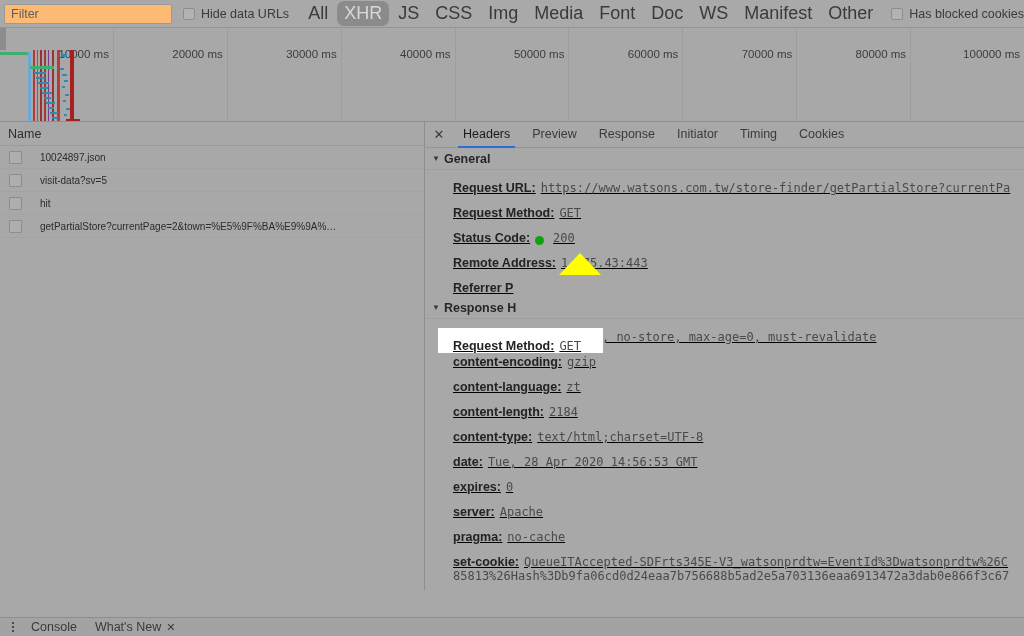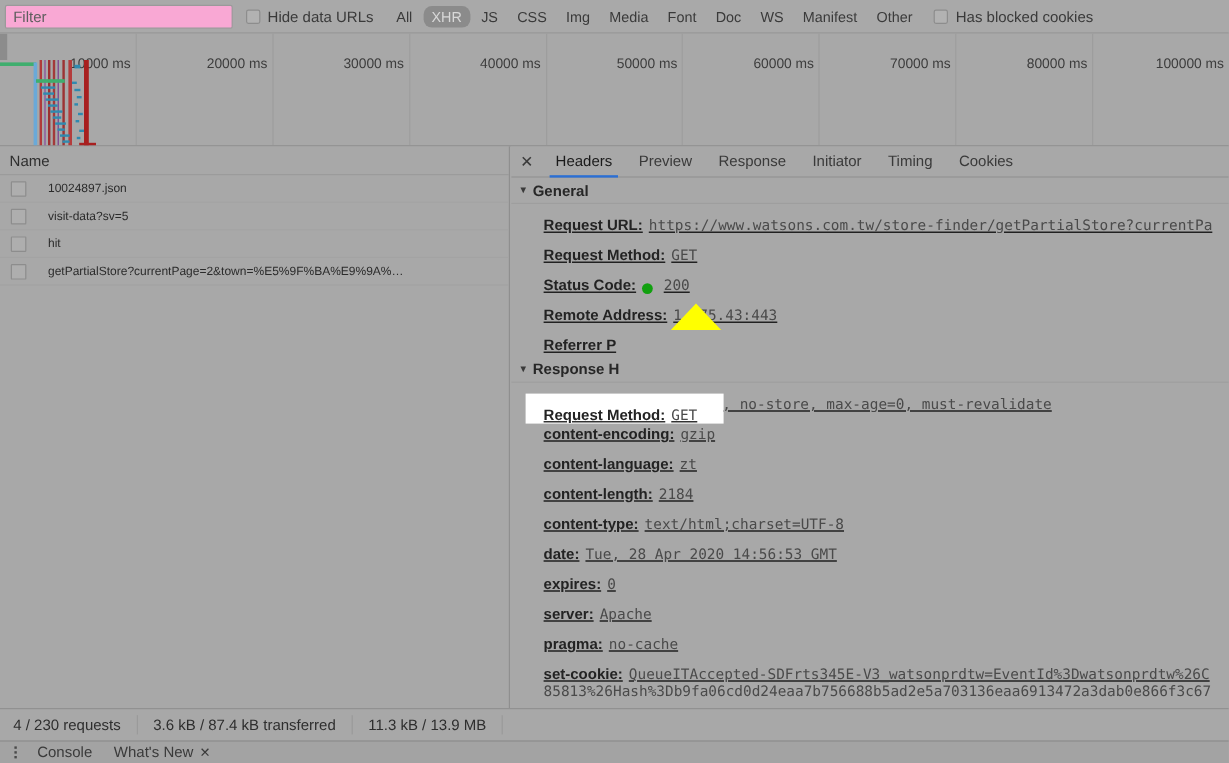--- a/index.html
+++ b/index.html
@@ -14,35 +14,35 @@
 
   
   .filter-bar {
     position: absolute; left: 0; top: 0; width: 1024px; height: 28px;
     background: #a9a9a9;
     display: flex; align-items: center;
     border-bottom: 1px solid #949494;
   }
   .filter-input {
     width: 190px; height: 20px; margin-left: 4px;
-    background: #f9a8d4; border: 1px solid #9a9a9a; border-radius: 2px;
+    background: #fdba74; border: 1px solid #9a9a9a; border-radius: 2px;
     color: #5e5e5e; font-size: 12.5px;
     padding: 0 6px; line-height: 18px;
     display: flex; align-items: center;
   }
   .checkbox {
     width: 12px; height: 12px; background: #b2b2b2;
     border: 1px solid #8d8d8d; border-radius: 2px;
     display: inline-block; flex: 0 0 auto;
   }
   .cb-wrap { display: flex; align-items: center; gap: 6px; margin-left: 11px; }
   .cb-label { font-size: 12.5px; color: #3a3a3a; white-space: nowrap; }
   .type-chips { display: flex; align-items: center; gap: 2px; margin-left: 12px; }
   .chip {
-    font-size: 12px; color: #3a3a3a; padding: 2px 7px; border-radius: 7px;
+    font-size: 18px; color: #3a3a3a; padding: 2px 7px; border-radius: 7px;
     white-space: nowrap;
   }
   .chip.active { background: #8b8b8b; color: #d8d8d8; }
 
   
   .overview {
     position: absolute; left: 0; top: 28px; width: 1024px; height: 94px;
     background: #a8a8a8; border-bottom: 1px solid #8f8f8f;
     overflow: hidden;
   }
@@ -401,25 +401,20 @@
     <div class="hl-box" style="pointer-events:none;">
       <div class="kv-row" style="padding-left:15px;height:25px;">
         <span class="k">Request Method:</span>
         <span class="v">GET</span>
       </div>
     </div>
   </div>
 
   <div class="callout-tail"></div>
 
-  <div class="statusbar">
-    <span class="st-item">4 / 230 requests</span>
-    <span class="st-item">3.6 kB / 87.4 kB transferred</span>
-    <span class="st-item last">11.3 kB / 13.9 MB</span>
-  </div>
 
   <div class="drawer">
     <span class="kebab">
         <i></i>
         <i></i>
         <i></i>
       </span>
     <span class="dtab">Console</span>
     <span class="dtab">What's New</span>
     <span class="dclose">✕</span>

